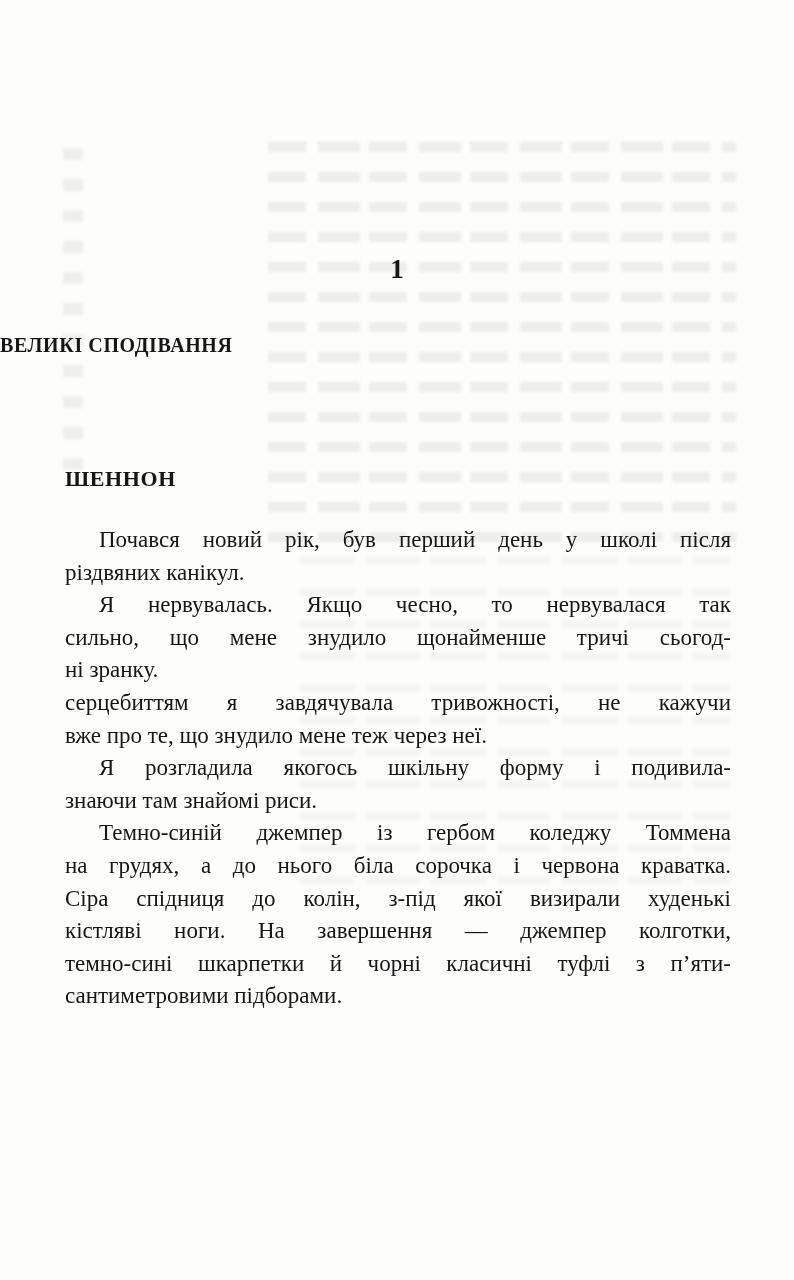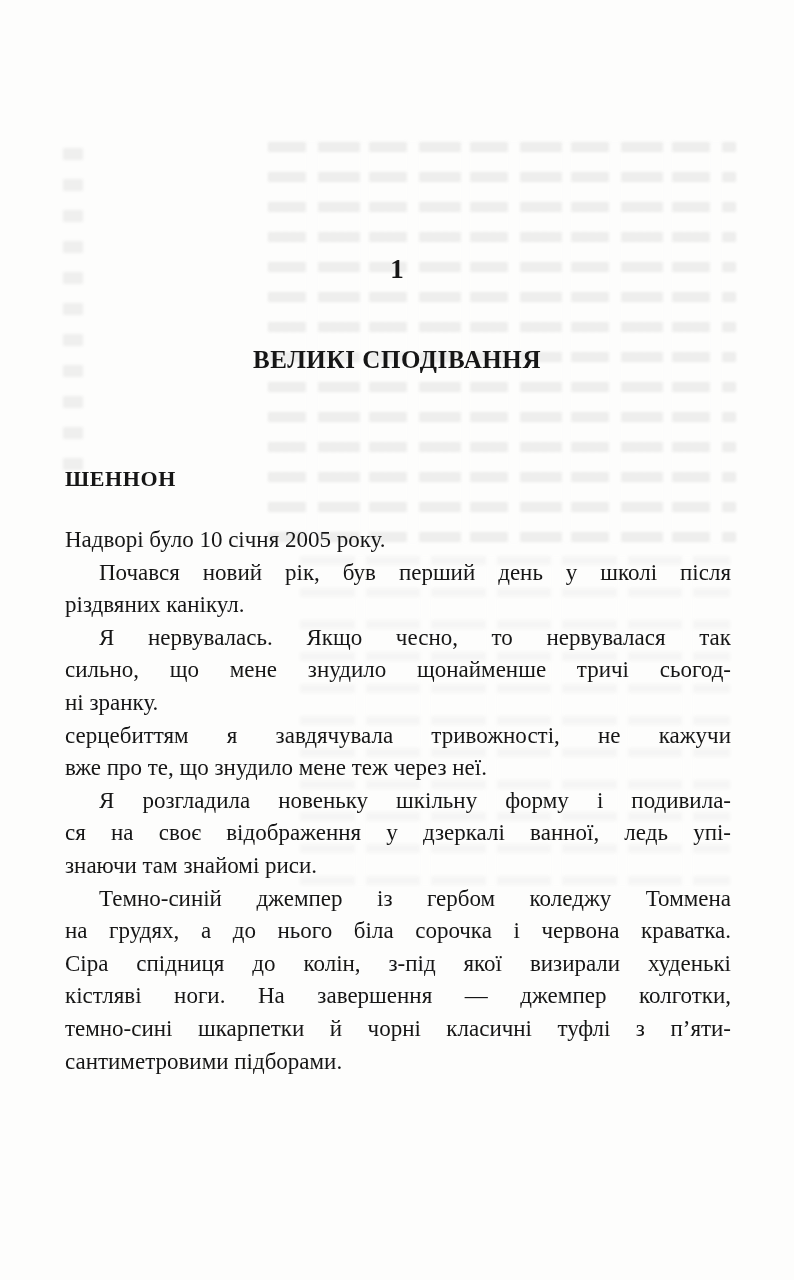--- a/index.html
+++ b/index.html
@@ -47,24 +47,24 @@
 
   .chapter-number {
     position: absolute;
     top: 254px; left: 0; right: 0;
     text-align: center;
     font-weight: bold;
     font-size: 27px;
   }
   .chapter-title {
     position: absolute;
-    top: 346px; left: 0; right: 0;
-    text-align: center;
+    top: 334px; left: 0; right: 0;
+    text-align: left;
     font-weight: bold;
-    font-size: 25px;
+    font-size: 20px;
     letter-spacing: 0.6px;
   }
   .section-header {
     position: absolute;
     top: 466px; left: 65px;
     font-weight: bold;
     font-size: 22px;
     letter-spacing: 0.6px;
   }
   .body-text {
@@ -95,30 +95,28 @@
   <div class="bleed bleed-b"></div>
   <div class="bleed bleed-c"></div>
 
   <div class="chapter-number">1</div>
 
   <h1 class="chapter-title">ВЕЛИКІ СПОДІВАННЯ</h1>
 
   <div class="section-header">ШЕННОН</div>
 
   <div class="body-text" id="paragraphs">
-      <div class="line">Надворі було 10 січня 2005 року.</div>
       <div class="line full indent">Почався новий рік, був перший день у школі після</div>
       <div class="line">різдвяних канікул.</div>
       <div class="line full indent">Я нервувалась. Якщо чесно, то нервувалася так</div>
       <div class="line full">сильно, що мене знудило щонайменше тричі сьогод-</div>
       <div class="line">ні зранку.</div>
       <div class="line full">серцебиттям я завдячувала тривожності, не кажучи</div>
       <div class="line">вже про те, що знудило мене теж через неї.</div>
-      <div class="line full indent">Я розгладила новеньку шкільну форму і подивила-</div>
-      <div class="line full">ся на своє відображення у дзеркалі ванної, ледь упі-</div>
+      <div class="line full indent">Я розгладила якогось шкільну форму і подивила-</div>
       <div class="line">знаючи там знайомі риси.</div>
       <div class="line full indent">Темно-синій джемпер із гербом коледжу Томмена</div>
       <div class="line full">на грудях, а до нього біла сорочка і червона краватка.</div>
       <div class="line full">Сіра спідниця до колін, з-під якої визирали худенькі</div>
       <div class="line full">кістляві ноги. На завершення — джемпер колготки,</div>
       <div class="line full">темно-сині шкарпетки й чорні класичні туфлі з п’яти-</div>
       <div class="line">сантиметровими підборами.</div>
     </div>
 
 </div>

